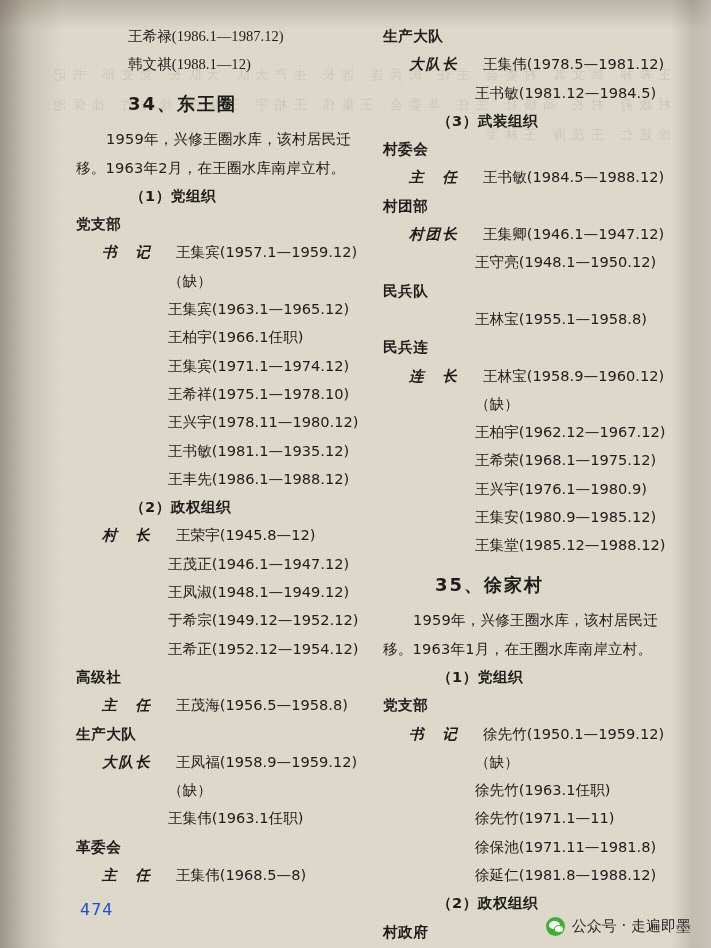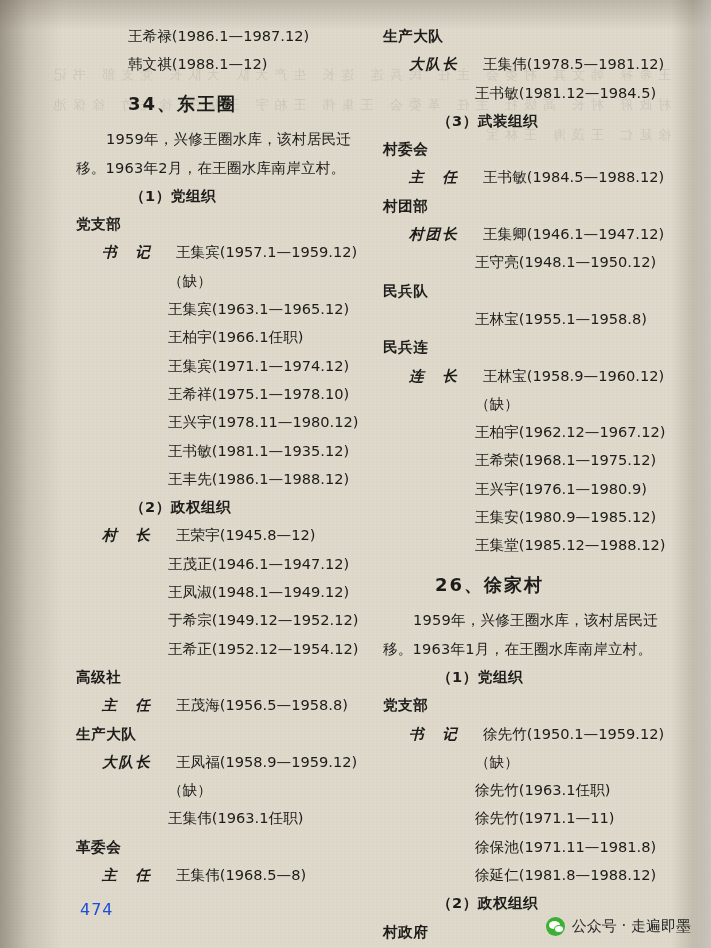--- a/index.html
+++ b/index.html
@@ -105,21 +105,21 @@
     letter-spacing: 0.2px;
   }
   .role {
     display: inline-block;
     font-weight: bold;
     letter-spacing: 2px;
     font-style: italic;
   }
   .ind-0 { padding-left: 0px; }
   .ind-1 { padding-left: 26px; }
-  .ind-2 { padding-left: 52px; }
+  .ind-2 { padding-left: 52px; font-family: Liberation Serif, serif; }
   .ind-3 { padding-left: 92px; }
 
   .name { }
 
   .role-w2 { width: 74px; }
 
   .pagenum {
     position: absolute;
     left: 80px;
     top: 900px;
@@ -225,21 +225,21 @@
       <div class="line label ind-0">民兵队</div>
       <div class="line ind-3"><span class="name">王林宝(1955.1—1958.8)</span></div>
       <div class="line label ind-0">民兵连</div>
       <div class="line ind-1"><span class="role role-w2">连　长</span><span class="name">王林宝(1958.9—1960.12)</span></div>
       <div class="line ind-3"><span class="name">（缺）</span></div>
       <div class="line ind-3"><span class="name">王柏宇(1962.12—1967.12)</span></div>
       <div class="line ind-3"><span class="name">王希荣(1968.1—1975.12)</span></div>
       <div class="line ind-3"><span class="name">王兴宇(1976.1—1980.9)</span></div>
       <div class="line ind-3"><span class="name">王集安(1980.9—1985.12)</span></div>
       <div class="line ind-3"><span class="name">王集堂(1985.12—1988.12)</span></div>
-      <div class="sec-head">26、徐家村</div>
+      <div class="sec-head">35、徐家村</div>
       <div class="para">1959年，兴修王圈水库，该村居民迁移。1963年1月，在王圈水库南岸立村。</div>
       <div class="subhead">（1）党组织</div>
       <div class="line label ind-0">党支部</div>
       <div class="line ind-1"><span class="role role-w2">书　记</span><span class="name">徐先竹(1950.1—1959.12)</span></div>
       <div class="line ind-3"><span class="name">（缺）</span></div>
       <div class="line ind-3"><span class="name">徐先竹(1963.1任职)</span></div>
       <div class="line ind-3"><span class="name">徐先竹(1971.1—11)</span></div>
       <div class="line ind-3"><span class="name">徐保池(1971.11—1981.8)</span></div>
       <div class="line ind-3"><span class="name">徐延仁(1981.8—1988.12)</span></div>
       <div class="subhead">（2）政权组织</div>

